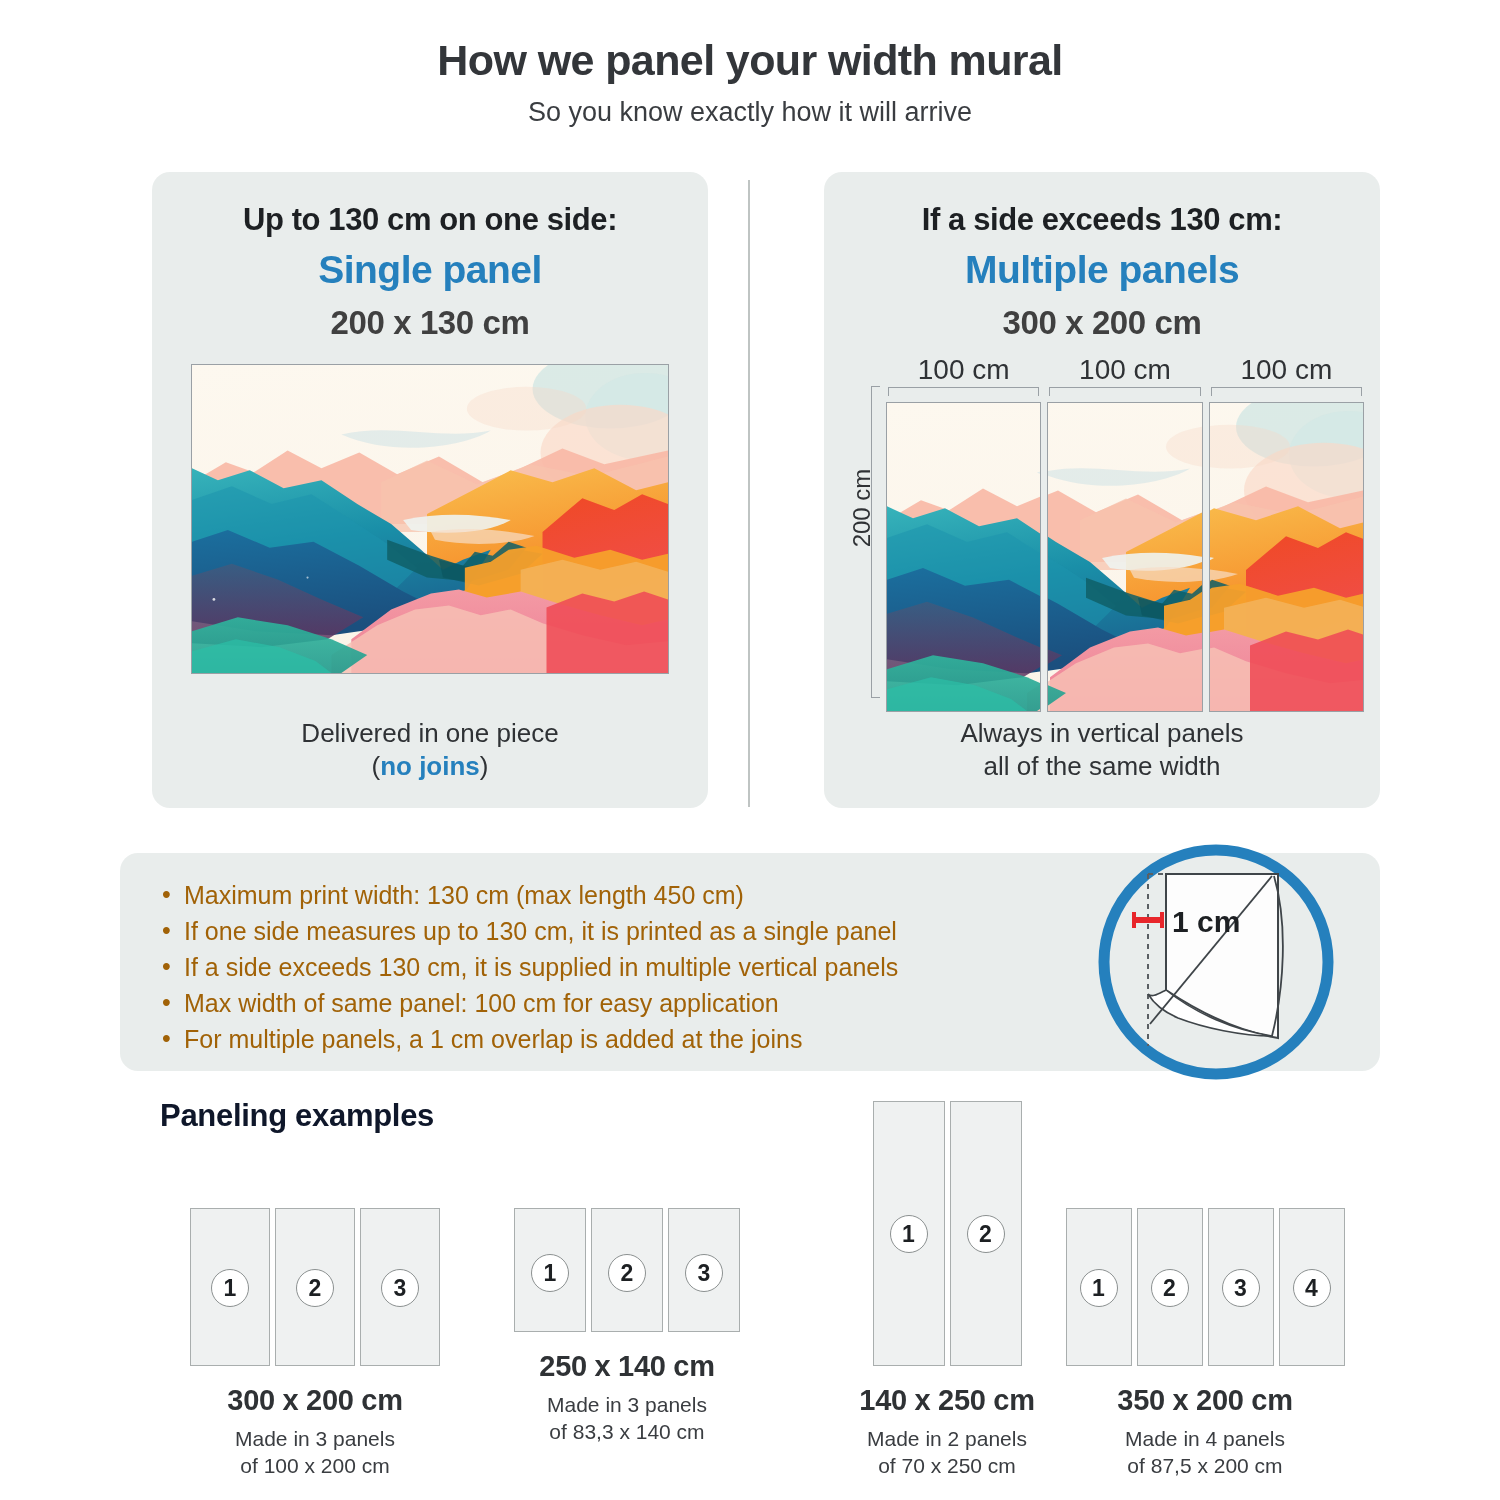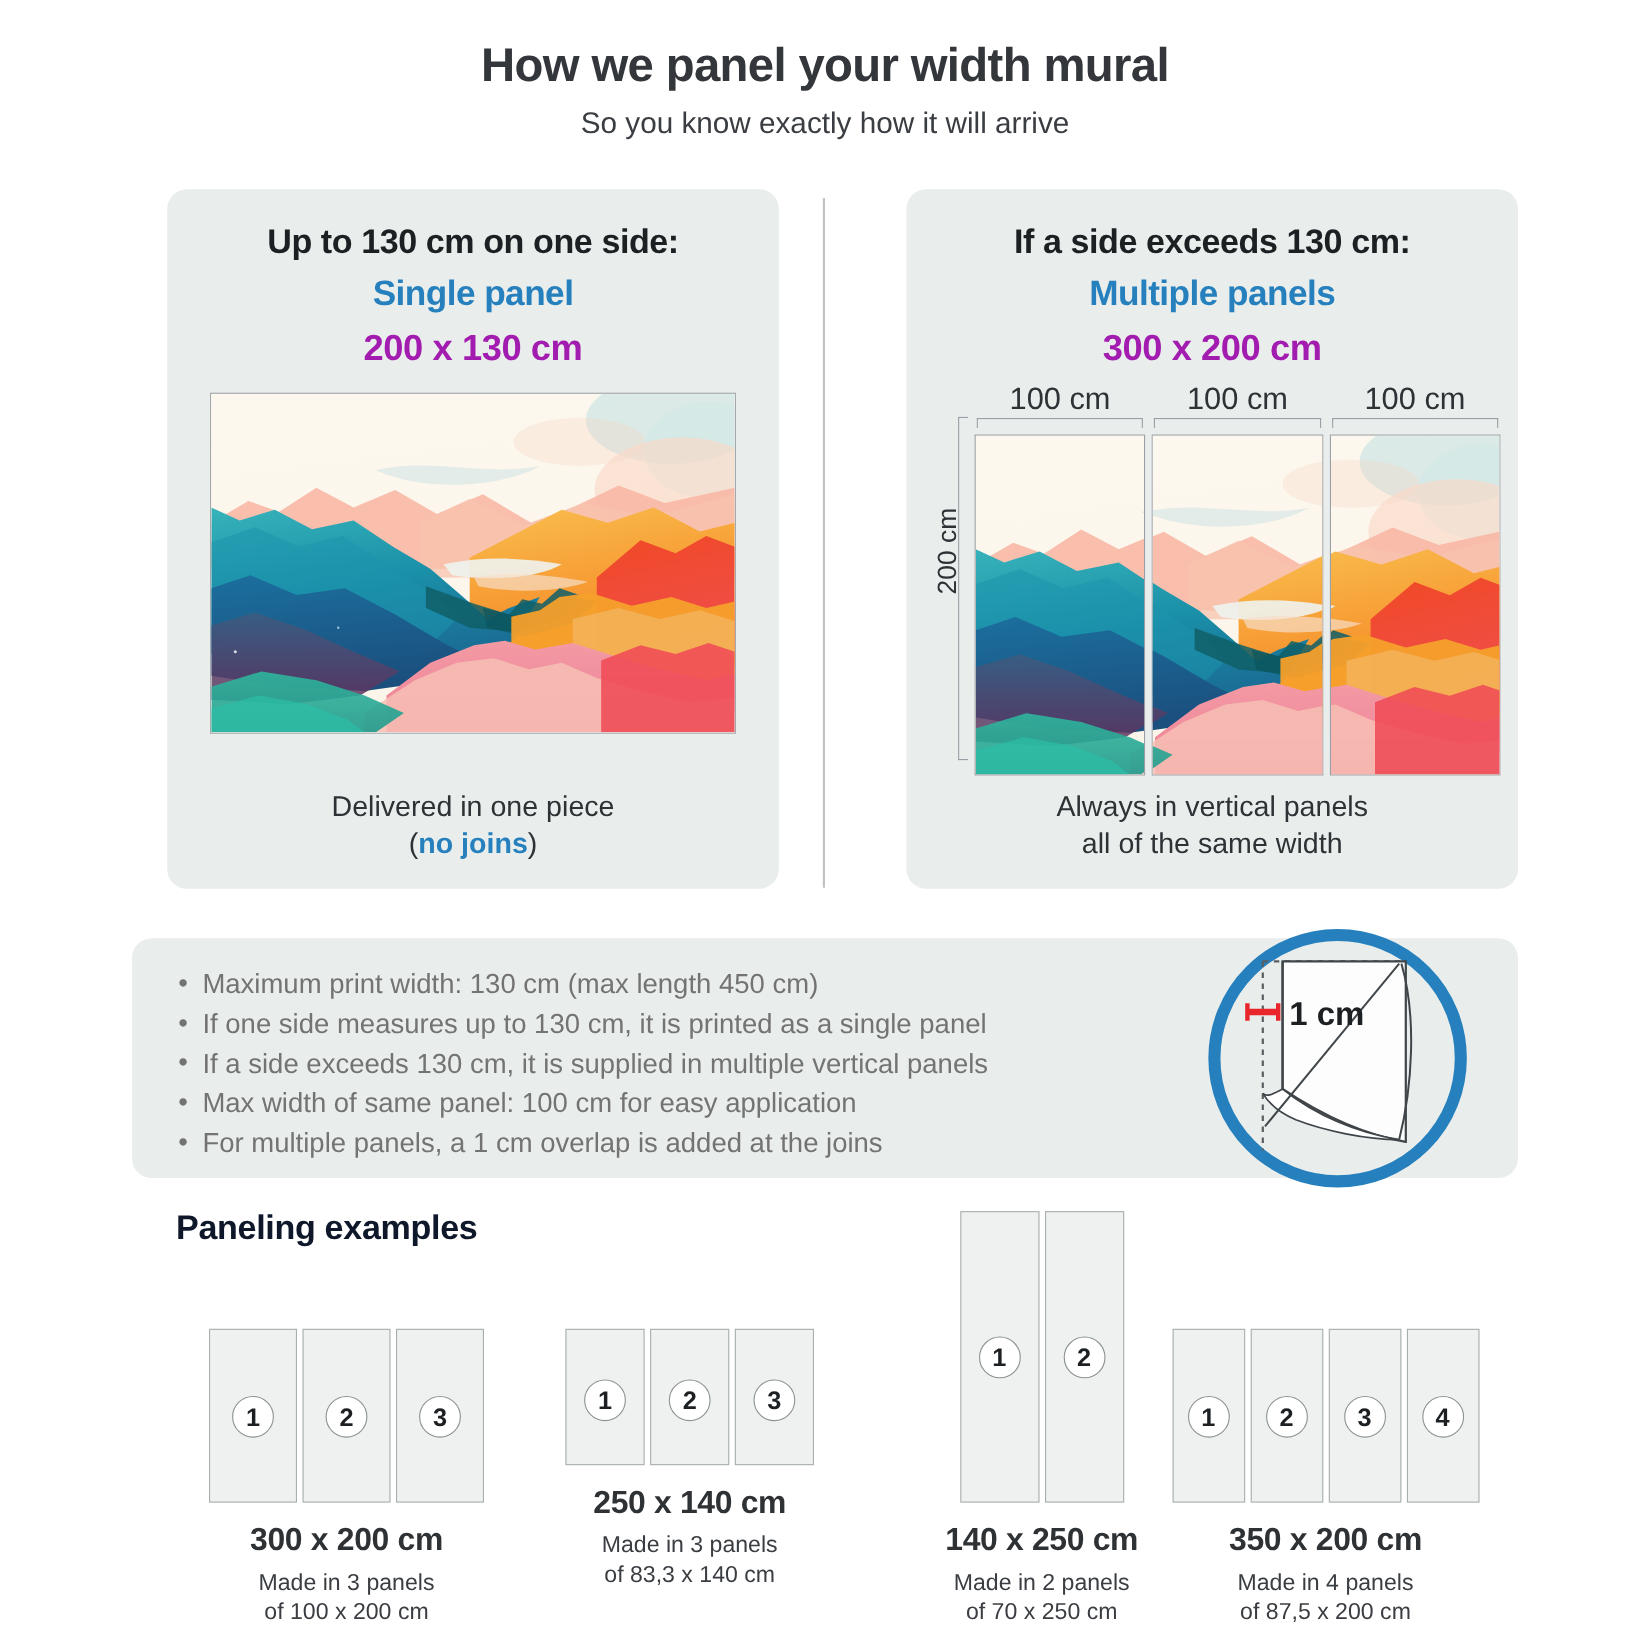--- a/index.html
+++ b/index.html
@@ -47,30 +47,30 @@
     flex-direction: column;
     align-items: center;
   }
   .card-cond {
     font-size: 31px;
     font-weight: bold;
     color: #1d2023;
     letter-spacing: -0.4px;
   }
   .card-kind {
-    font-size: 32px;
+    font-size: 39px;
     font-weight: bold;
     color: #2580bd;
     letter-spacing: -0.5px;
     margin-top: 10px;
   }
   .card-size {
     font-size: 33px;
     font-weight: bold;
-    color: #a21caf;
+    color: #404040;
     letter-spacing: -0.4px;
     margin-top: 12px;
   }
   .card-caption {
     font-size: 26px;
     text-align: center;
     line-height: 1.25;
     color: #2f3235;
     margin-top: auto;
     padding-bottom: 6px;
@@ -178,21 +178,21 @@
     border-radius: 18px;
   }
   .notes-list {
     position: absolute;
     left: 38px; top: 24px;
     list-style: none;
   }
   .notes-list li {
     font-size: 25px;
     line-height: 36px;
-    color: #737373;
+    color: #a16207;
     padding-left: 26px;
     position: relative;
   }
   .notes-list li::before {
     content: "\2022";
     position: absolute;
     left: 4px; top: -1px;
     font-size: 25px;
   }
 

